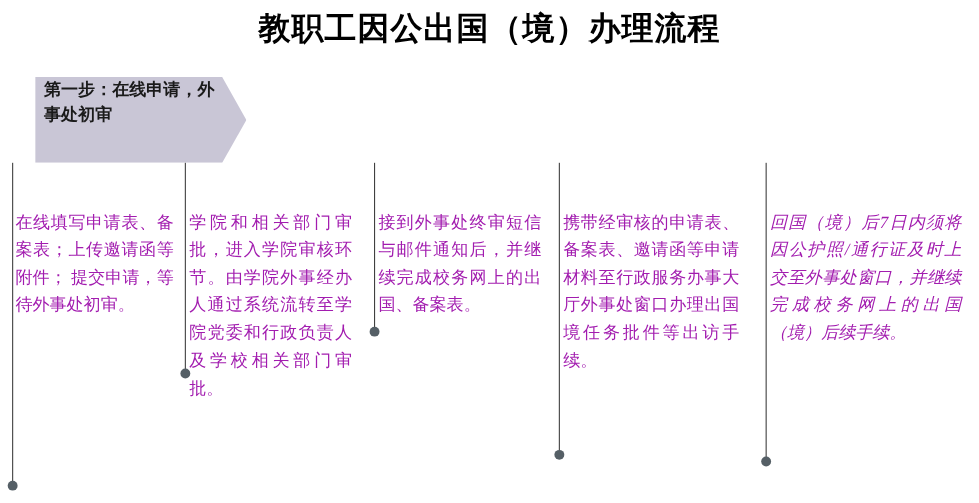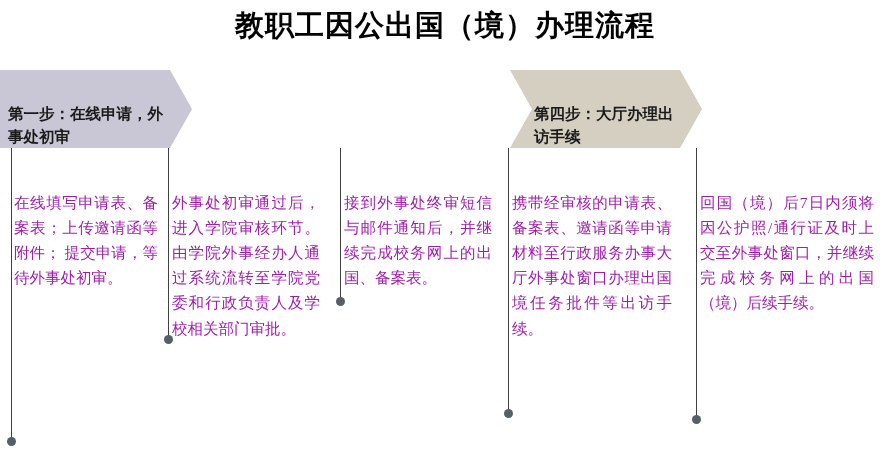--- a/index.html
+++ b/index.html
@@ -31,22 +31,23 @@
     top: 70px;
     left: 0;
     width: 890px;
     height: 78px;
   }
   .chev {
     position: absolute;
     top: 0;
     height: 78px;
     display: flex;
-    align-items: flex-end;
+    align-items: flex-start;
     box-sizing: border-box;
+    margin-left: 32px;
   }
   .chev .chev-label {
     position: relative;
     z-index: 2;
     font-size: 15.5px;
     font-weight: bold;
     line-height: 1.5;
     color: #1a1a1a;
     width: 100%;
     padding-left: 12px;
@@ -96,26 +97,20 @@
 
   <div class="chev first" style="left:0px; width:192px;">
     <svg viewBox="0 0 192 78" preserveAspectRatio="none">
       <polygon points="0,0 170,0 192,39 170,78 0,78" fill="#c9c6d6"></polygon>
     </svg>
     <div class="chev-label">第一步：在线申请，外事处初审</div>
   </div>
 
 
 
-  <div class="chev" style="left:510px; width:192px;">
-    <svg viewBox="0 0 192 78" preserveAspectRatio="none">
-      <polygon points="0,0 170,0 192,39 170,78 0,78 22,39" fill="#d4cfc0"></polygon>
-    </svg>
-    <div class="chev-label">第四步：大厅办理出访手续</div>
-  </div>
 
 
 </div>
 
 <div class="stem" style="left:11px; top:148px; height:292px;"></div>
 <div class="dot" style="left:7px; top:437px;"></div>
 
 <div class="stem" style="left:168px; top:148px; height:190px;"></div>
 <div class="dot" style="left:164px; top:335px;"></div>
 
@@ -123,19 +118,19 @@
 <div class="dot" style="left:336px; top:297px;"></div>
 
 <div class="stem" style="left:508px; top:148px; height:264px;"></div>
 <div class="dot" style="left:504px; top:409px;"></div>
 
 <div class="stem" style="left:696px; top:148px; height:270px;"></div>
 <div class="dot" style="left:692px; top:415px;"></div>
 
 <div class="body-text" style="left:14px; top:190px; width:144px;">在线填写申请表、备案表；上传邀请函等附件； 提交申请，等待外事处初审。</div>
 
-<div class="body-text" style="left:172px; top:190px; width:148px;">外事处初审通过后，进入学院审核环节。由学院外事经办人通过系统流转至学院党委和行政负责人及学校相关部门审批。</div>
+<div class="body-text" style="left:172px; top:190px; width:148px;">学院和相关部门审批，进入学院审核环节。由学院外事经办人通过系统流转至学院党委和行政负责人及学校相关部门审批。</div>
 
 <div class="body-text" style="left:344px; top:190px; width:148px;">接到外事处终审短信与邮件通知后，并继续完成校务网上的出国、备案表。</div>
 
 <div class="body-text" style="left:512px; top:190px; width:160px;">携带经审核的申请表、备案表、邀请函等申请材料至行政服务办事大厅外事处窗口办理出国境任务批件等出访手续。</div>
 
-<div class="body-text" style="left:700px; top:190px; width:174px;">回国（境）后7日内须将因公护照/通行证及时上交至外事处窗口，并继续完成校务网上的出国（境）后续手续。</div>
+<div class="body-text" style="left:700px; top:190px; width:174px;font-style:italic;">回国（境）后7日内须将因公护照/通行证及时上交至外事处窗口，并继续完成校务网上的出国（境）后续手续。</div>
 
 </body></html>

